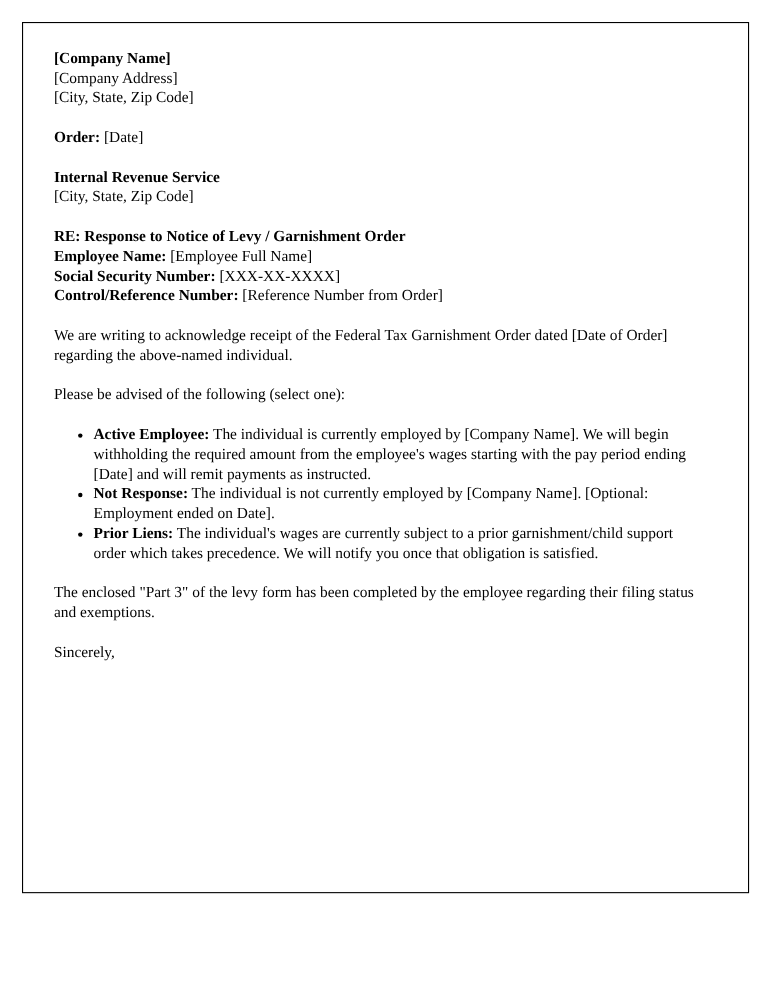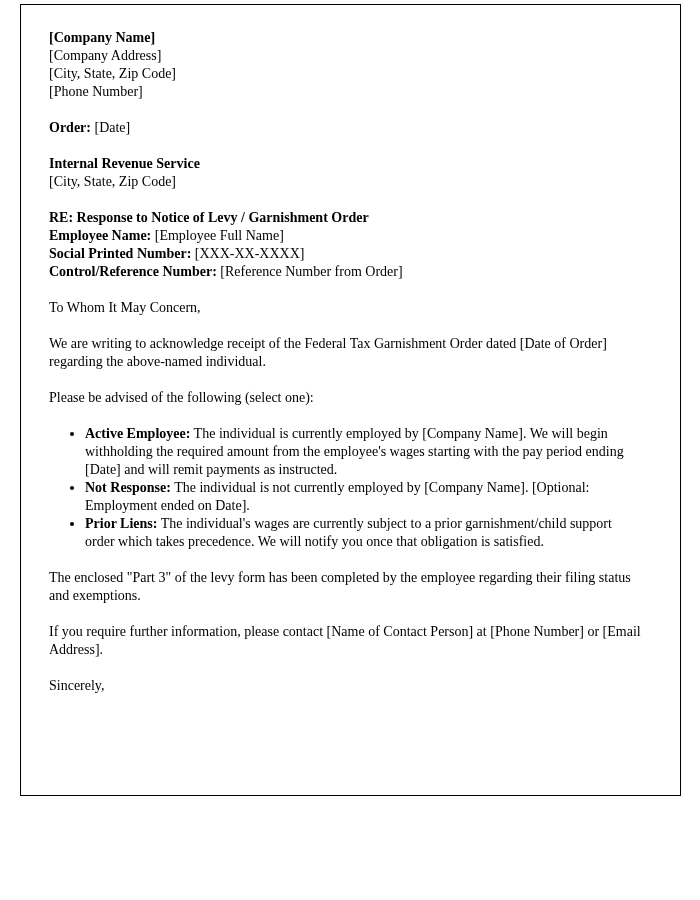--- a/index.html
+++ b/index.html
@@ -11,21 +11,21 @@
   }
   .canvas {
     position: relative;
     width: 700px;
     height: 900px;
     background: #ffffff;
   }
   .page {
     position: absolute;
     left: 20px;
-    top: 4px;
+    top: 20px;
     width: 661px;
     height: 792px;
     border: 1px solid #000000;
     background: #ffffff;
     padding: 24px 30px 20px 28px;
     overflow: hidden;
   }
   .page, .page * {
     font-size: 14px;
     line-height: 18px;
@@ -45,53 +45,50 @@
 </head>
 <body>
 
 <div class="canvas">
   <div class="page">
 
     <div class="block">
       <span class="line b">[Company Name]</span>
       <span class="line">[Company Address]</span>
       <span class="line">[City, State, Zip Code]</span>
-      <span class="line">[Phone Number]</span>
     </div>
 
     <div class="block">
       <span class="b">Order:</span>
       <span>[Date]</span>
     </div>
 
     <div class="block">
       <span class="line b">Internal Revenue Service</span>
       <span class="line">[City, State, Zip Code]</span>
     </div>
 
     <div class="block">
       <span class="line b">RE: Response to Notice of Levy / Garnishment Order</span>
       <span class="line"><span class="b">Employee Name:</span> <span>[Employee Full Name]</span></span>
-      <span class="line"><span class="b">Social Printed Number:</span> <span>[XXX-XX-XXXX]</span></span>
+      <span class="line"><span class="b">Social Security Number:</span> <span>[XXX-XX-XXXX]</span></span>
       <span class="line"><span class="b">Control/Reference Number:</span> <span>[Reference Number from Order]</span></span>
     </div>
 
-    <p>To Whom It May Concern,</p>
 
     <p>We are writing to acknowledge receipt of the Federal Tax Garnishment Order dated [Date of Order] regarding the above-named individual.</p>
 
     <p>Please be advised of the following (select one):</p>
 
     <ul class="bullets">
       <li><span class="b">Active Employee:</span> <span>The individual is currently employed by [Company Name]. We will begin withholding the required amount from the employee's wages starting with the pay period ending [Date] and will remit payments as instructed.</span></li>
       <li><span class="b">Not Response:</span> <span>The individual is not currently employed by [Company Name]. [Optional: Employment ended on Date].</span></li>
       <li><span class="b">Prior Liens:</span> <span>The individual's wages are currently subject to a prior garnishment/child support order which takes precedence. We will notify you once that obligation is satisfied.</span></li>
     </ul>
 
     <p>The enclosed "Part 3" of the levy form has been completed by the employee regarding their filing status and exemptions.</p>
 
-    <p>If you require further information, please contact [Name of Contact Person] at [Phone Number] or [Email Address].</p>
 
     <p>Sincerely,</p>
 
 
   </div>
 </div>
 
 </body></html>

